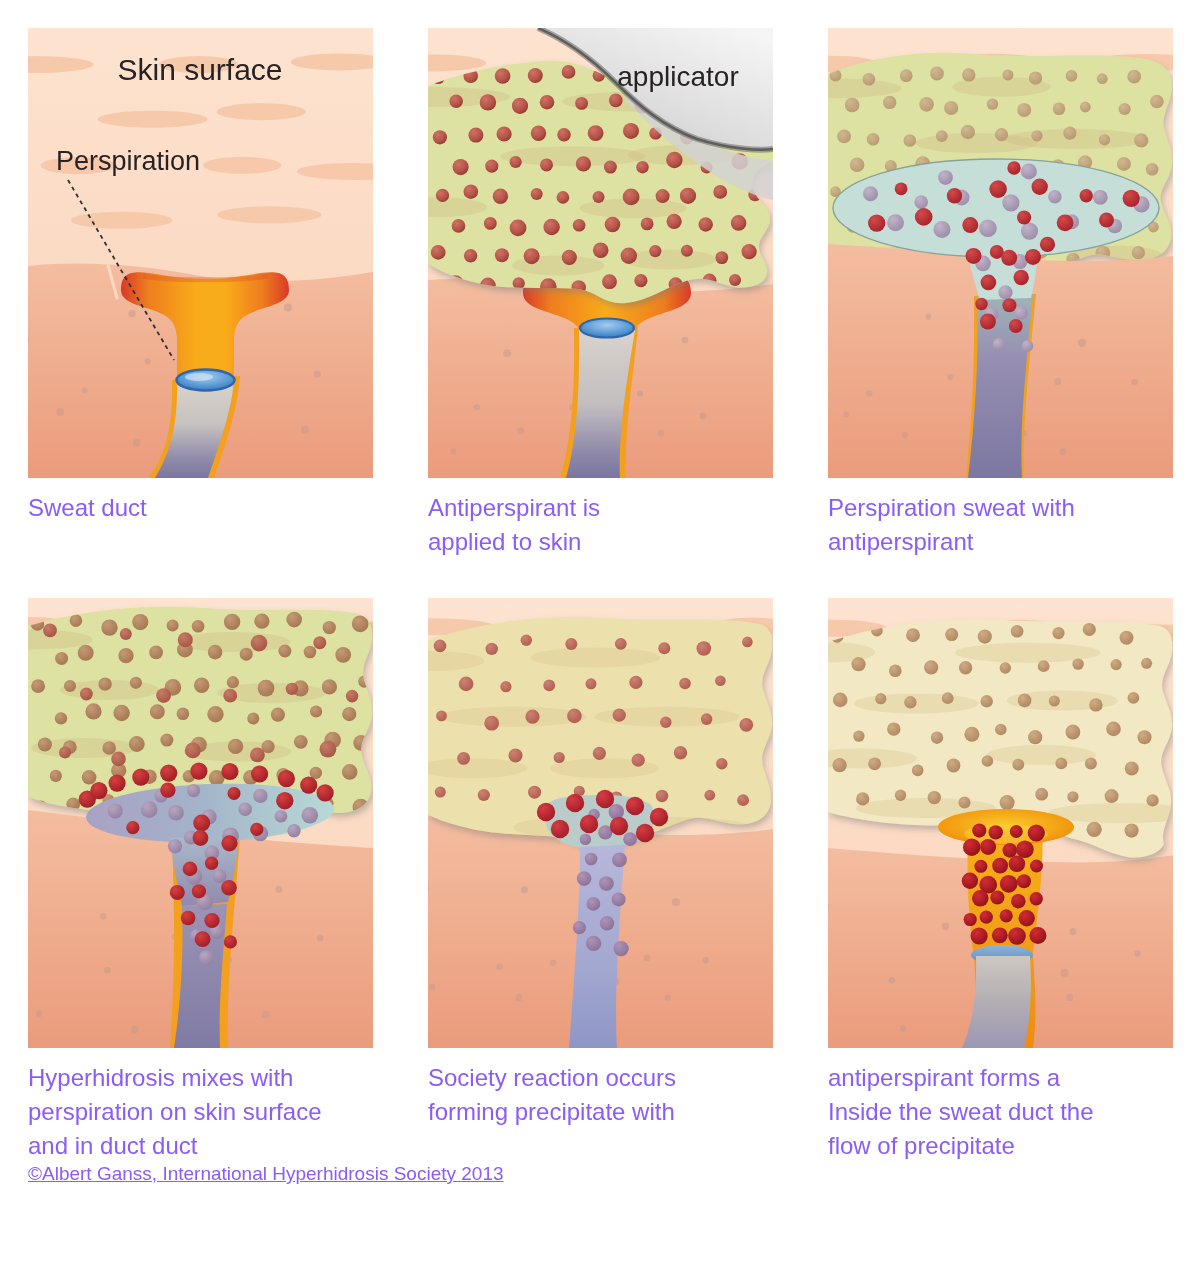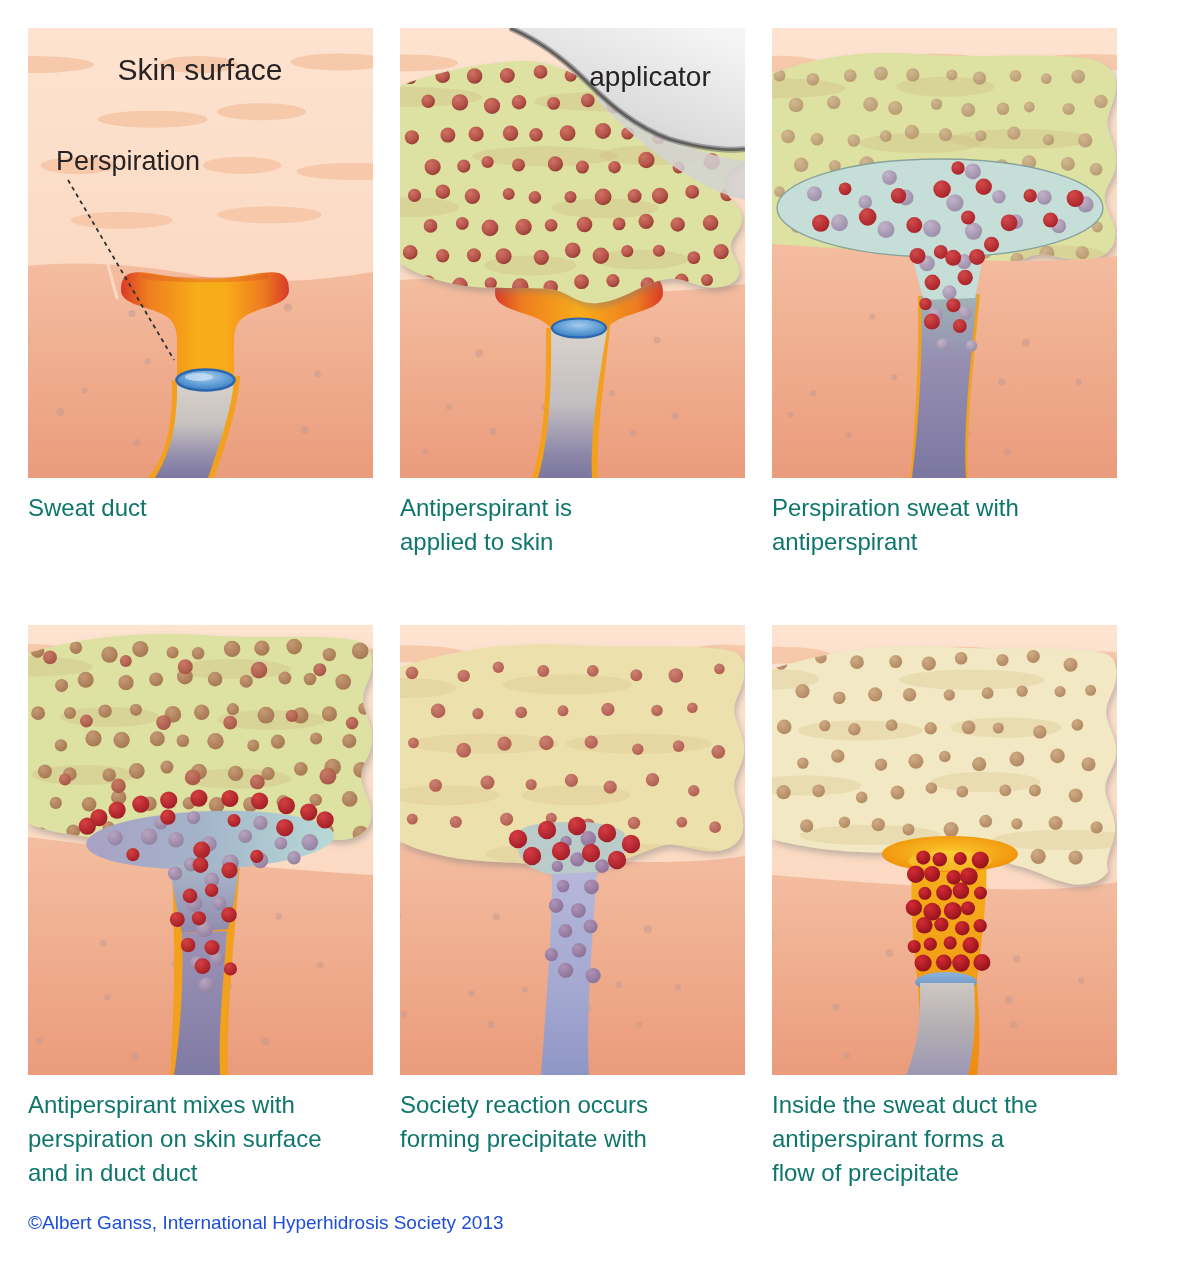--- a/index.html
+++ b/index.html
@@ -1,24 +1,24 @@
 <!DOCTYPE html>
 <html><head>
 <meta charset="utf-8">
 <style>
   html,body{margin:0;padding:0;background:#ffffff;}
   body{width:1200px;height:1286px;overflow:hidden;font-family:"Liberation Sans",sans-serif;color:#1f1c1d;}
   .figure{padding:28px 27px 0 28px;}
-  .grid{display:grid;grid-template-columns:repeat(3,345px);column-gap:55px;row-gap:0;gap:27px;}
+  .grid{display:grid;grid-template-columns:repeat(3,345px);column-gap:55px;row-gap:0;}
   .panel{width:345px;}
   .panel svg{display:block;}
-  .cap{font-size:24px;line-height:34px;color:#0f766e;}
+  .cap{font-size:24px;line-height:34px;color:#8b5cf6;}
   .cap1{height:120px;padding-top:13px;box-sizing:border-box;}
   .cap2{margin-top:13px;}
-  .footer{margin-top:22px;font-size:19px;color:#1d4ed8;}
+  .footer{font-size:19px;color:#8b5cf6;text-decoration:underline;}
   text{font-family:"Liberation Sans",sans-serif;fill:#272324;}
 </style>
 </head>
 <body>
 
 <div class="figure">
 <div class="grid">
 
   <section class="panel">
     <svg width="345" height="450" viewBox="0 0 345 450" xmlns="http://www.w3.org/2000/svg">
@@ -708,21 +708,21 @@
             <circle cx="149.3" cy="294.4" r="7.5" fill="url(#p4-dotRed)"></circle>
             <circle cx="170.9" cy="293.3" r="7.1" fill="url(#p4-dotRed)"></circle>
             <circle cx="201.0" cy="289.8" r="7.8" fill="url(#p4-dotRed)"></circle>
             <circle cx="160.1" cy="320.0" r="7.3" fill="url(#p4-dotRed)"></circle>
             <circle cx="184.0" cy="322.5" r="7.6" fill="url(#p4-dotRed)"></circle>
             <circle cx="174.6" cy="341.2" r="7.9" fill="url(#p4-dotRed)"></circle>
             <circle cx="202.4" cy="343.9" r="6.6" fill="url(#p4-dotRed)"></circle>
           </g>
     </svg>
     <div class="cap cap2">
-      <div>Antiperspirant mixes with</div>
+      <div>Hyperhidrosis mixes with</div>
       <div>perspiration on skin surface</div>
       <div>and in duct duct</div>
     </div>
   </section>
 
   <section class="panel">
     <svg width="345" height="450" viewBox="0 0 345 450" xmlns="http://www.w3.org/2000/svg">
       <defs>
         <linearGradient id="p5-skinG" x1="0" y1="0" x2="0" y2="1">
               <stop offset="0" stop-color="#fde3d0"></stop>
@@ -1047,21 +1047,21 @@
             <circle cx="198.7" cy="320.3" r="8.2" fill="url(#p6-dotRed)"></circle>
             <circle cx="151.1" cy="338.0" r="8.6" fill="url(#p6-dotRed)"></circle>
             <circle cx="171.8" cy="337.3" r="7.9" fill="url(#p6-dotRed)"></circle>
             <circle cx="189.0" cy="338.0" r="8.8" fill="url(#p6-dotRed)"></circle>
             <circle cx="209.9" cy="337.6" r="8.5" fill="url(#p6-dotRed)"></circle>
           </g>
       <ellipse cx="174" cy="357" rx="31" ry="10" fill="url(#p6-bandG)"></ellipse>
       <path d="M148,358 C149,398 144,427 134,450 L196,450 C203,420 204,390 202,358 Z" fill="url(#p6-ductG)"></path>
     </svg>
     <div class="cap cap2">
+      <div>antiperspirant forms a</div>
       <div>Inside the sweat duct the</div>
-      <div>antiperspirant forms a</div>
       <div>flow of precipitate</div>
     </div>
   </section>
 
 </div>
 <div class="footer">©Albert Ganss, International Hyperhidrosis Society 2013</div>
 </div>
 
 </body></html>

